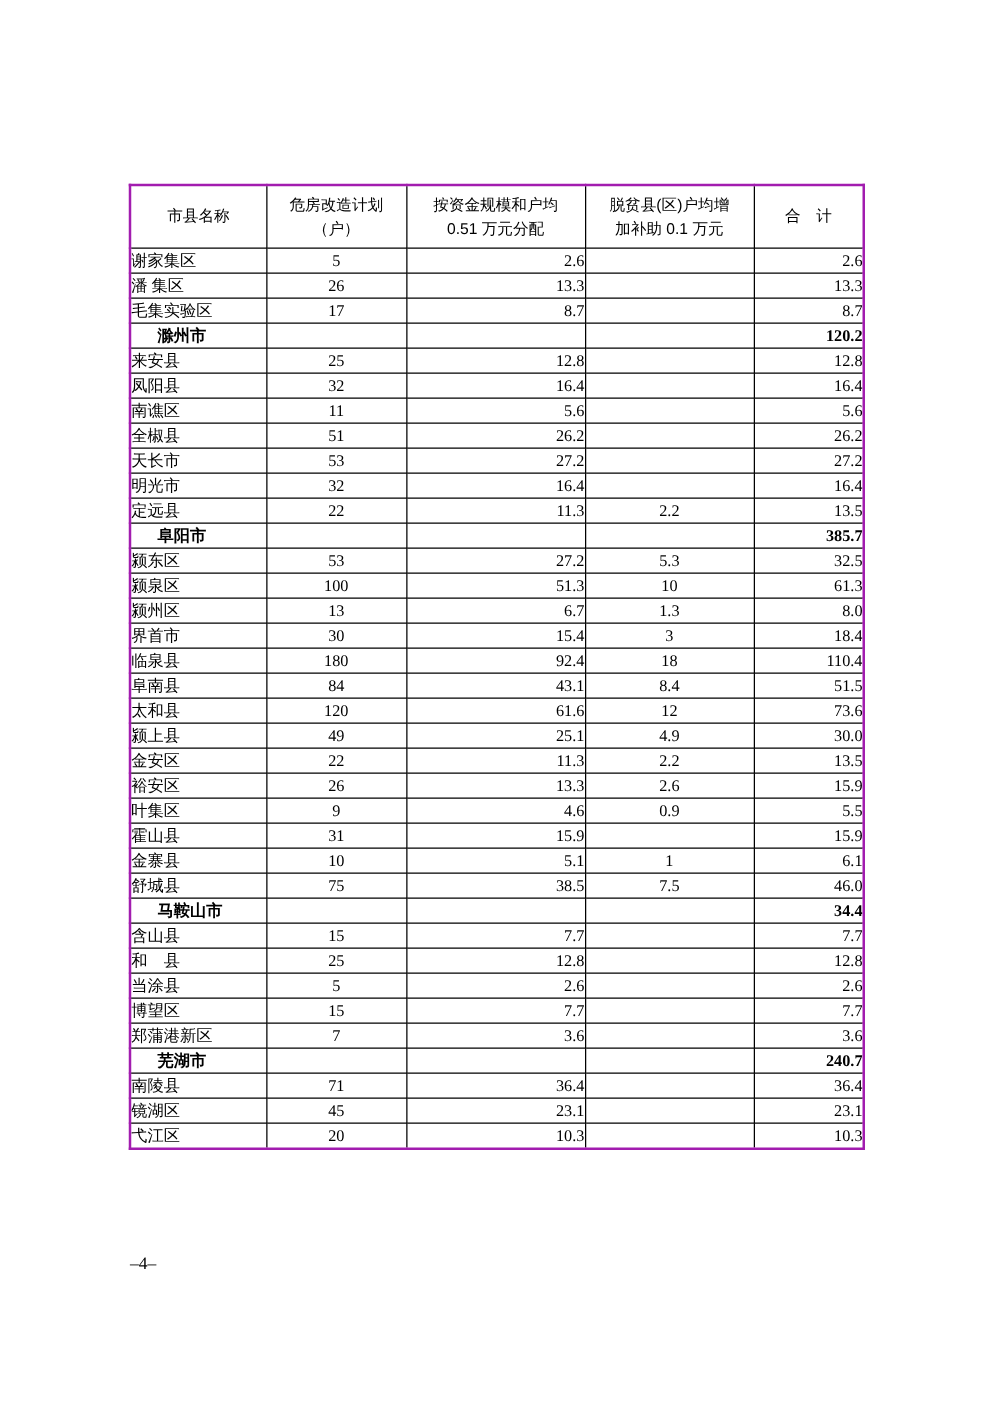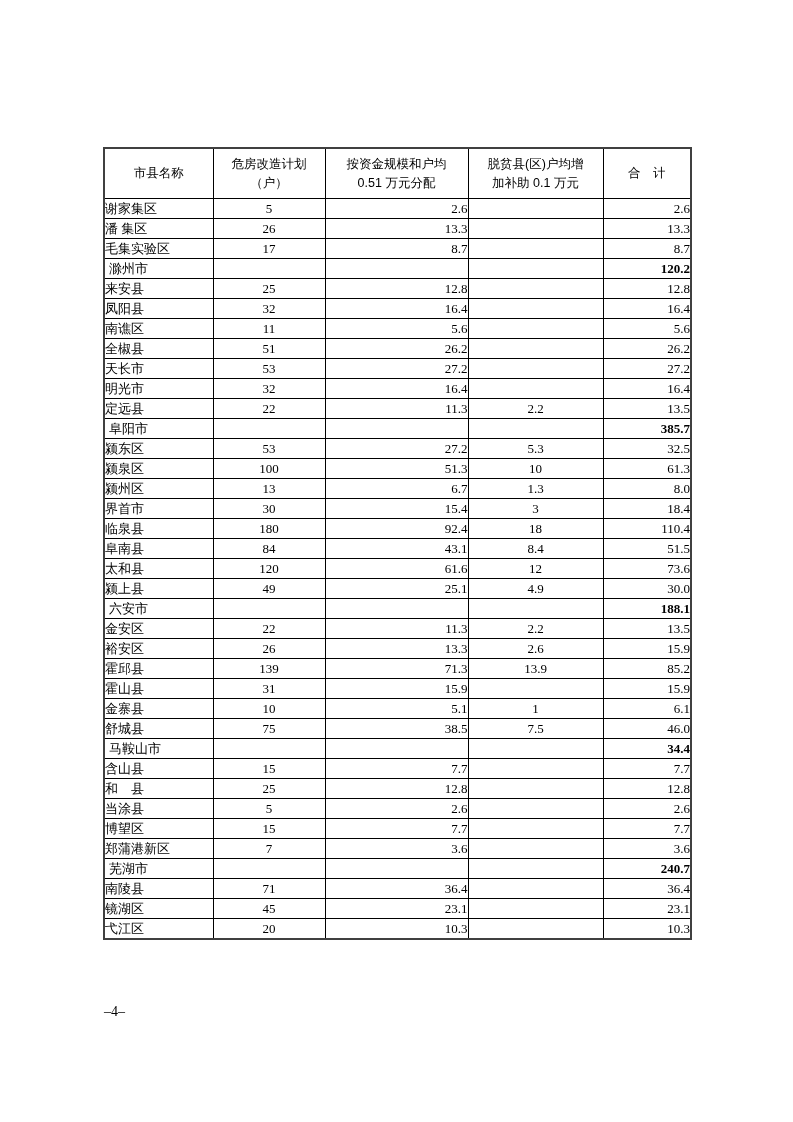--- a/index.html
+++ b/index.html
@@ -17,21 +17,21 @@
   }
   .table-wrap {
     position: absolute;
     left: 103px;
     top: 147px;
   }
   table.subsidy-table {
     border-collapse: collapse;
     table-layout: fixed;
     width: 587px;
-    border: 2px solid #404040;
+    border: 2px solid #a21caf;
   }
   table.subsidy-table th,
   table.subsidy-table td {
     border: 1px solid #000;
     padding: 0;
     overflow: hidden;
     white-space: nowrap;
   }
   thead th {
     height: 49px;
@@ -48,22 +48,22 @@
     line-height: 19px;
     vertical-align: middle;
   }
   td.col-name  { }
   td.col-plan  { text-align: center; }
   td.col-alloc   { text-align: right; padding-right: 5px; }
   td.col-subsidy { text-align: center; padding-right: 5px; }
   td.col-total   { text-align: right; padding-right: 4px; }
   tr.group-row td.col-name {
     text-align: left;
-    padding-left: 4px;
-    font-weight: normal;
+    padding-left: 21px;
+    font-weight: bold;
   }
   tr.group-row td.col-total {
     font-weight: bold;
     margin-top: 48px;
   }
   .page-number {
     position: absolute;
     left: 104px;
     top: 1004px;
     font-size: 14px;
@@ -225,47 +225,40 @@
           <td class="col-subsidy">12</td>
           <td class="col-total">73.6</td>
         </tr>
         <tr>
           <td class="col-name">颍上县</td>
           <td class="col-plan">49</td>
           <td class="col-alloc">25.1</td>
           <td class="col-subsidy">4.9</td>
           <td class="col-total">30.0</td>
         </tr>
-        <tr class="group-row">
-          <td class="col-name">六安市</td>
-          <td class="col-plan"></td>
-          <td class="col-alloc"></td>
-          <td class="col-subsidy"></td>
-          <td class="col-total">188.1</td>
-        </tr>
         <tr>
           <td class="col-name">金安区</td>
           <td class="col-plan">22</td>
           <td class="col-alloc">11.3</td>
           <td class="col-subsidy">2.2</td>
           <td class="col-total">13.5</td>
         </tr>
         <tr>
           <td class="col-name">裕安区</td>
           <td class="col-plan">26</td>
           <td class="col-alloc">13.3</td>
           <td class="col-subsidy">2.6</td>
           <td class="col-total">15.9</td>
         </tr>
         <tr>
-          <td class="col-name">霍邱县</td>
-          <td class="col-plan">139</td>
-          <td class="col-alloc">71.3</td>
-          <td class="col-subsidy">13.9</td>
-          <td class="col-total">85.2</td>
+          <td class="col-name">叶集区</td>
+          <td class="col-plan">9</td>
+          <td class="col-alloc">4.6</td>
+          <td class="col-subsidy">0.9</td>
+          <td class="col-total">5.5</td>
         </tr>
         <tr>
           <td class="col-name">霍山县</td>
           <td class="col-plan">31</td>
           <td class="col-alloc">15.9</td>
           <td class="col-subsidy"></td>
           <td class="col-total">15.9</td>
         </tr>
         <tr>
           <td class="col-name">金寨县</td>

